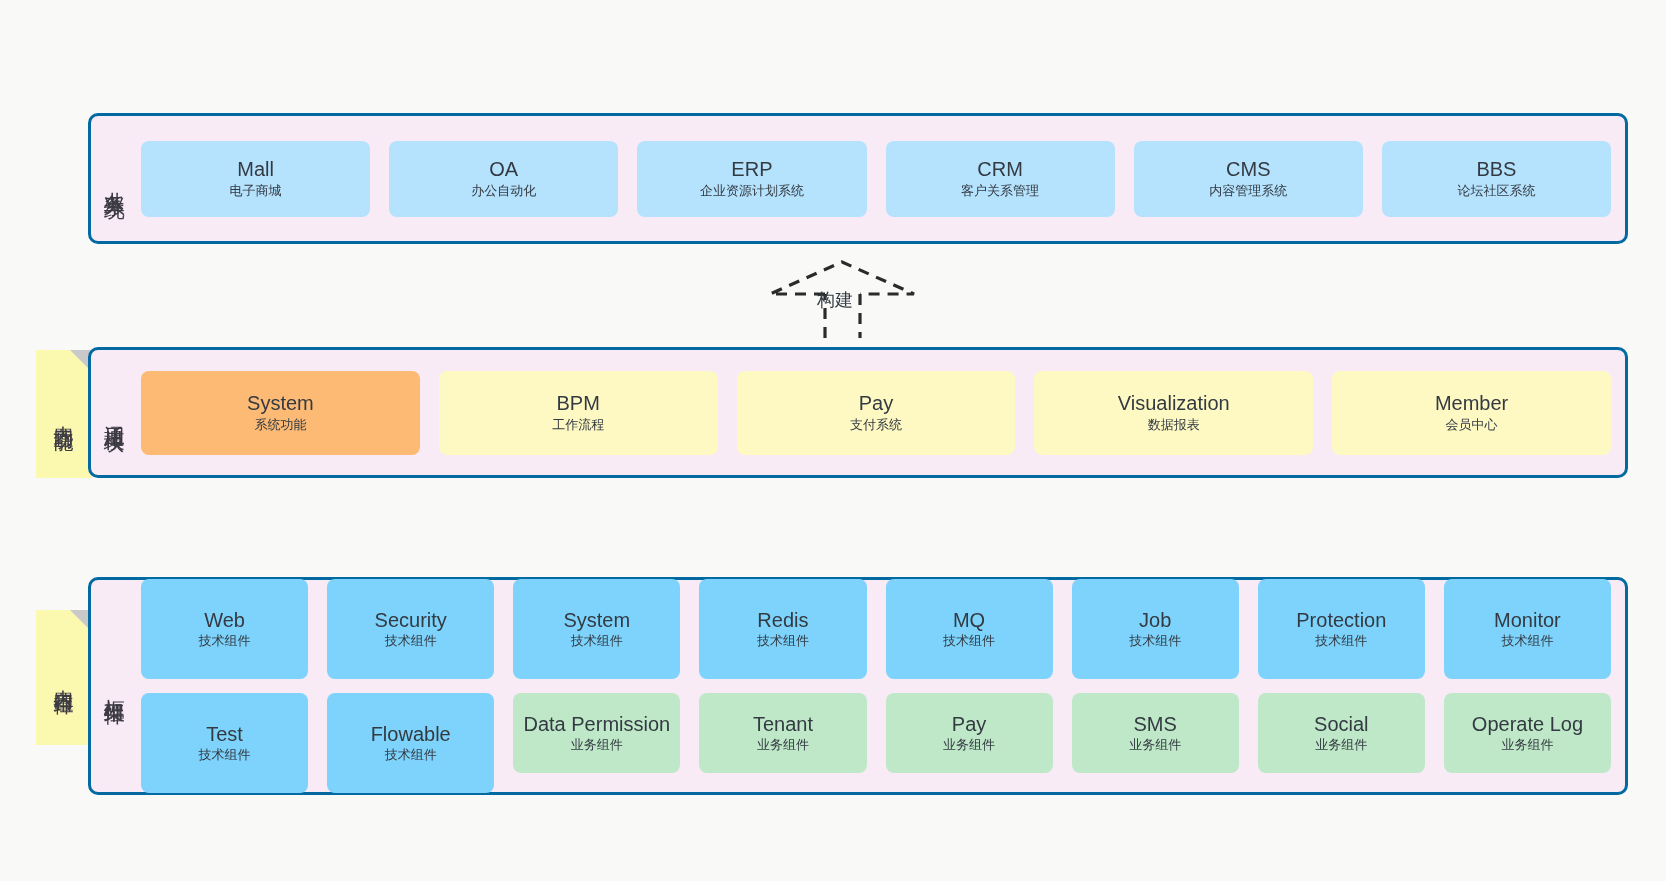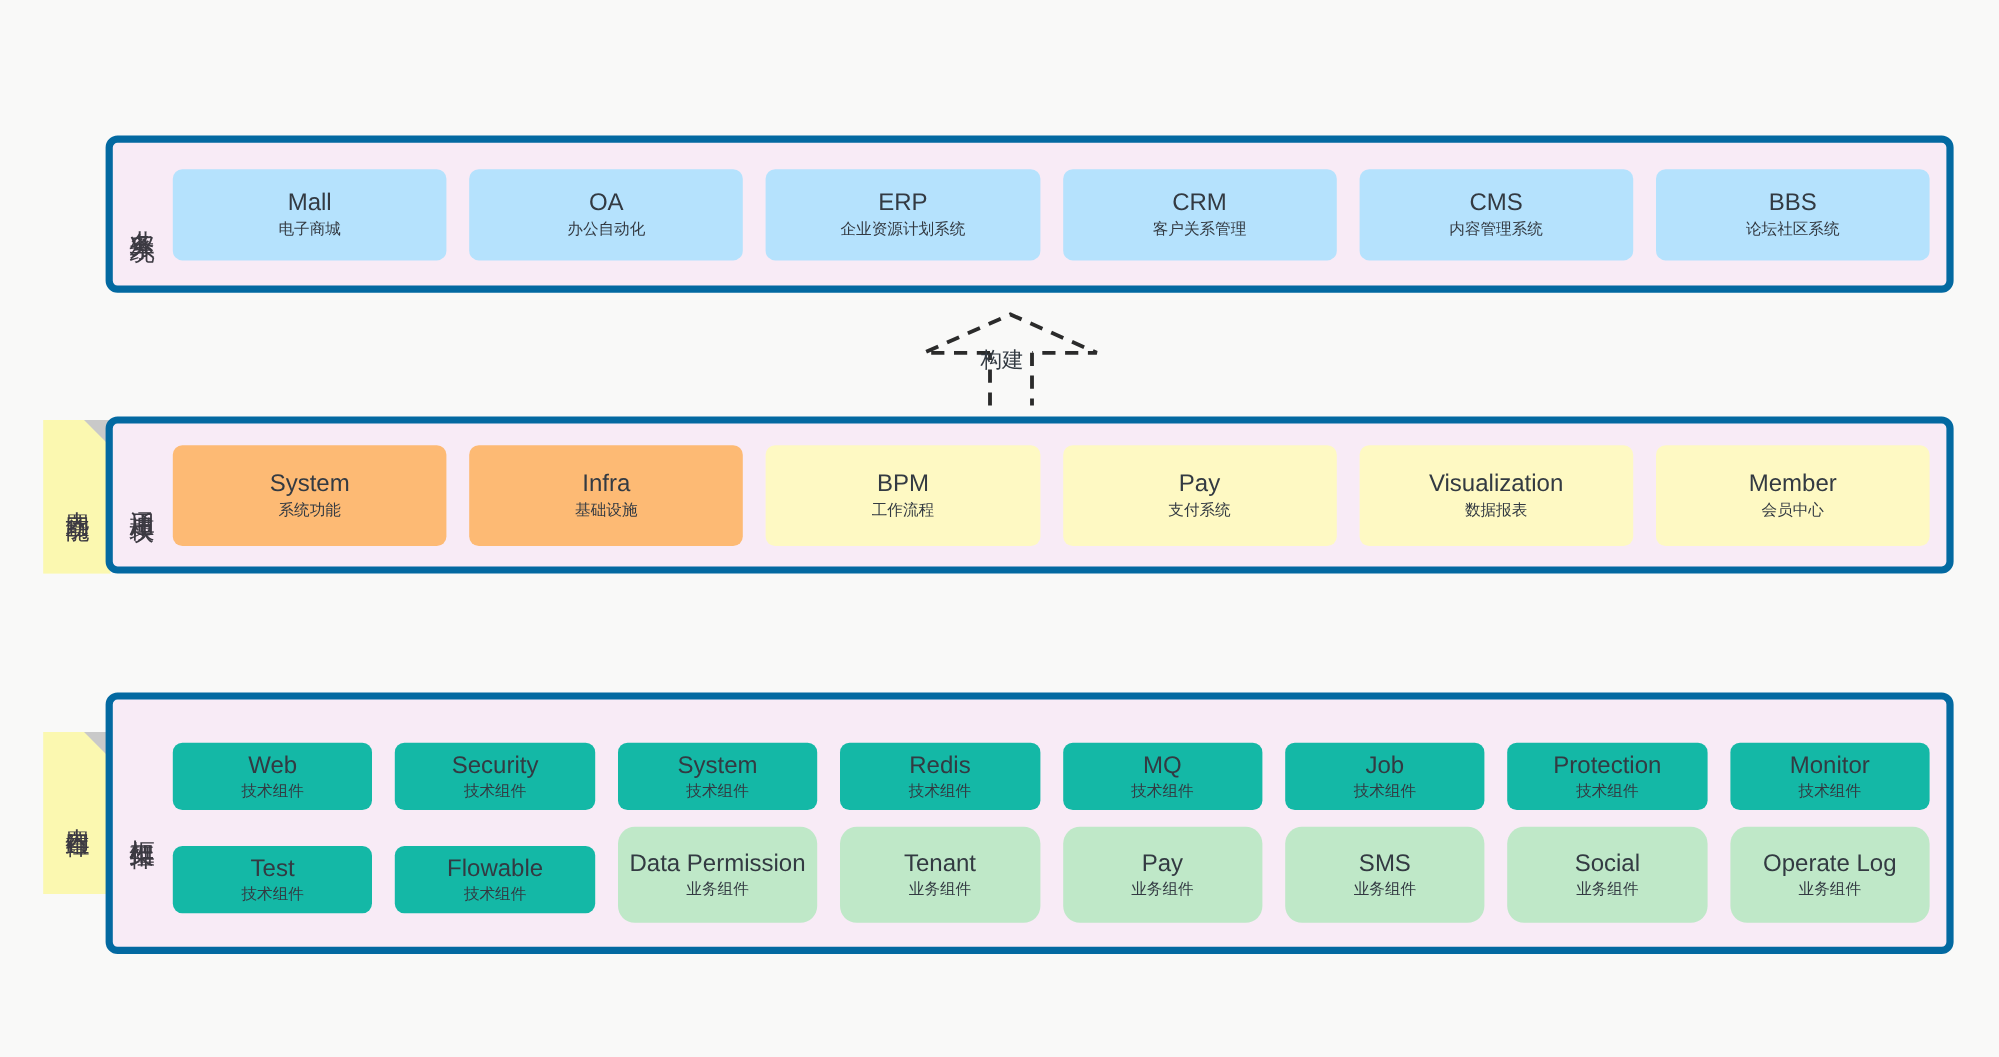--- a/index.html
+++ b/index.html
@@ -11,21 +11,21 @@
     color:#333a42;
     overflow:hidden;
     position:relative;
   }
   .canvas{position:relative;width:1666px;height:881px;}
 
   
   .layer{
     position:absolute;
     background:#f8ebf6;
-    border:6px solid #0369a1;
+    border:3px solid #0369a1;
     border-radius:10px;
     box-sizing:border-box;
     display:flex;
     align-items:stretch;
     z-index:3;
   }
   .layer-title{
     flex:0 0 auto;
     width:46px;
     display:flex;
@@ -69,22 +69,22 @@
     padding:6px 4px;
     min-width:0;
   }
   .node .t1{font-size:20px;white-space:normal;}
   .node .t2{font-size:13px;}
 
   
   .blue   {background:#b5e2fd;height:76px;}
   .red    {background:#fdba74;height:84px;}
   .pink   {background:#fef9c3;height:84px;}
-  .green  {background:#14b8a6;height:56px;margin-top:16px;}
-  .lgreen {background:#bfe8c8;height:80px;border-radius:14px;}
+  .green  {background:#7dd3fc;height:100px;}
+  .lgreen {background:#bfe8c8;height:80px;}
 
   
   .tag{
     position:absolute;
     width:56px;
     background:#fbf8b0;
     z-index:2;
     display:flex;
     align-items:center;
     justify-content:center;
@@ -166,24 +166,20 @@
   </div>
 
   <div class="layer" id="layer-common" style="left:88px;top:347px;width:1540px;height:131px;">
     <div class="layer-title">通用模块</div>
     <div class="layer-body">
       <div class="row">
         <div class="node red">
           <span class="t1">System</span>
           <span class="t2">系统功能</span>
         </div>
-        <div class="node red">
-          <span class="t1">Infra</span>
-          <span class="t2">基础设施</span>
-        </div>
         <div class="node pink">
           <span class="t1">BPM</span>
           <span class="t2">工作流程</span>
         </div>
         <div class="node pink">
           <span class="t1">Pay</span>
           <span class="t2">支付系统</span>
         </div>
         <div class="node pink">
           <span class="t1">Visualization</span>

